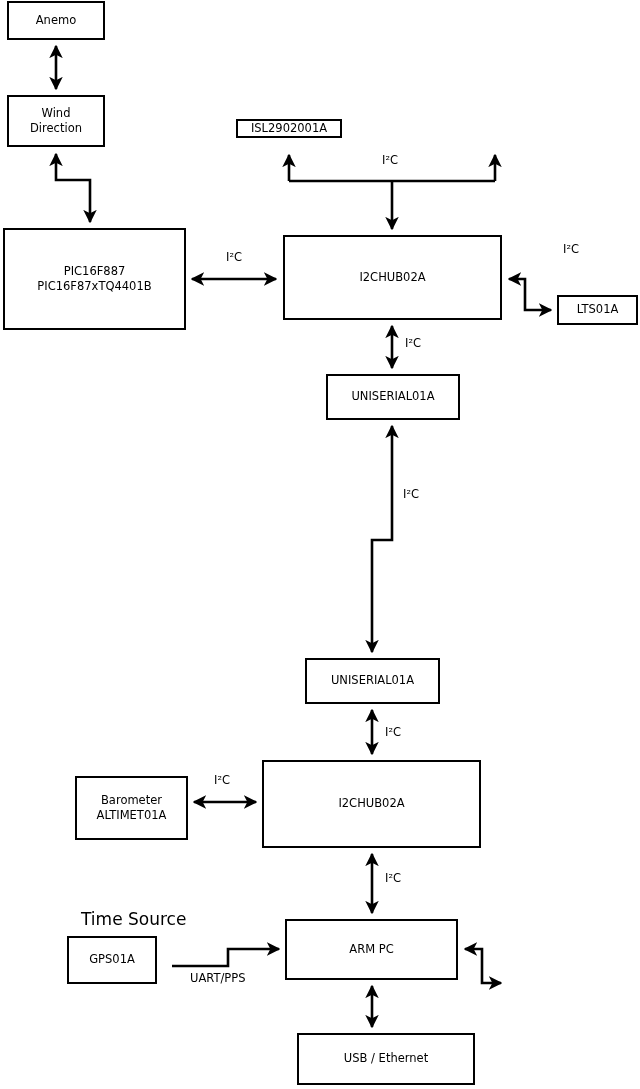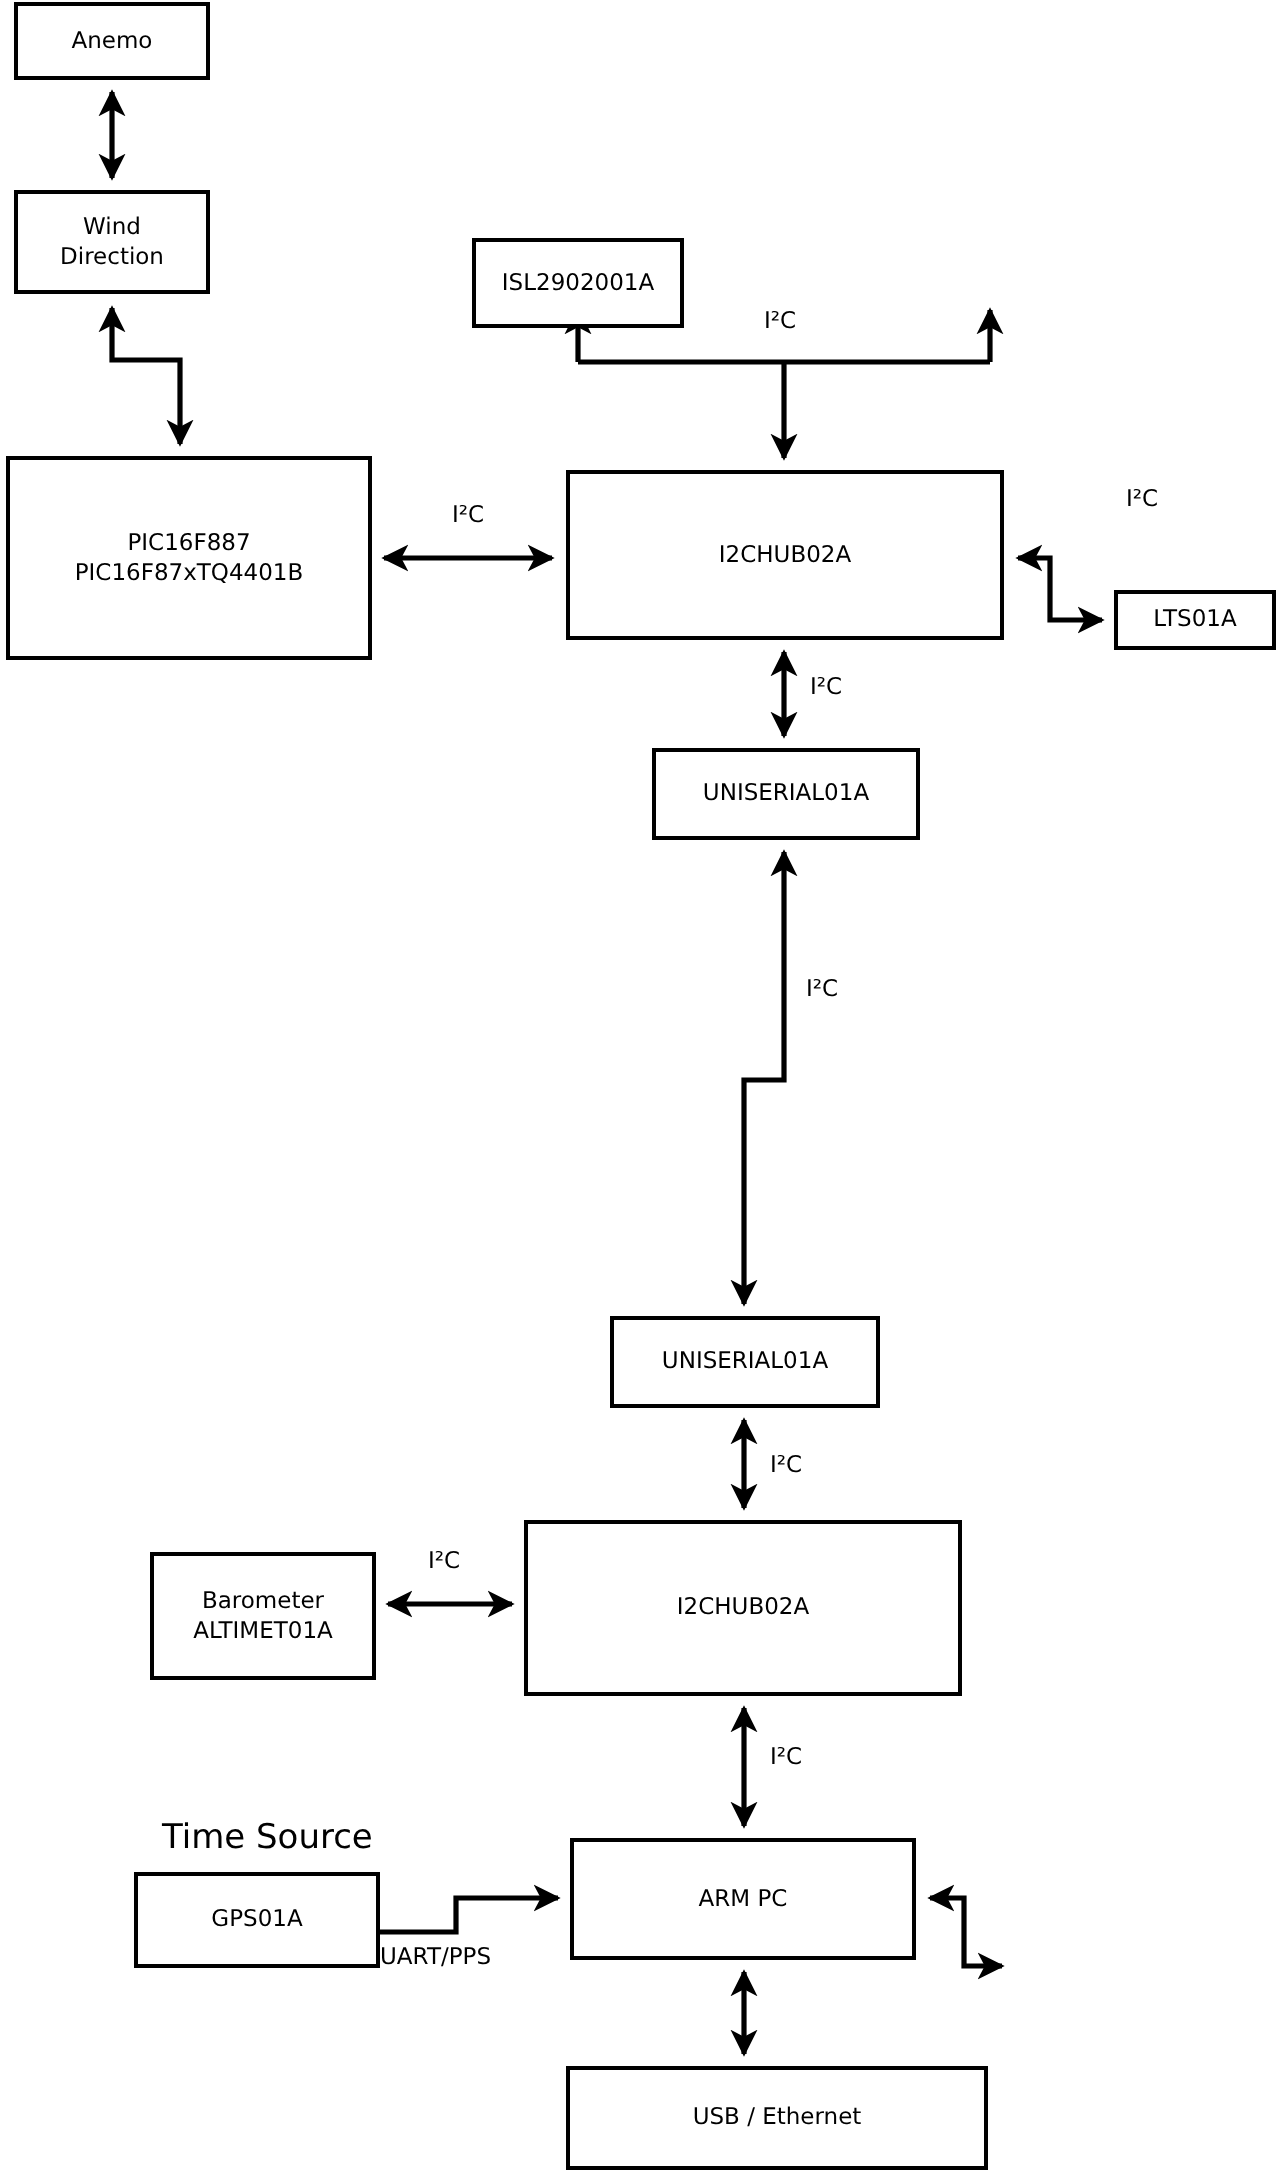--- a/index.html
+++ b/index.html
@@ -107,21 +107,21 @@
   <div class="node" style="left:7px; top:95px; width:98px; height:52px;">
     <span>Wind
 Direction</span>
   </div>
 
   <div class="node" style="left:3px; top:228px; width:183px; height:102px;">
     <span>PIC16F887
 PIC16F87xTQ4401B</span>
   </div>
 
-  <div class="node" style="left:236px; top:119px; width:106px; height:45px;">
+  <div class="node" style="left:236px; top:119px; width:106px; height:19px;">
     <span>ISL2902001A</span>
   </div>
 
 
   <div class="node" style="left:283px; top:235px; width:219px; height:85px;">
     <span>I2CHUB02A</span>
   </div>
 
   <div class="node" style="left:557px; top:295px; width:81px; height:30px;">
     <span>LTS01A</span>
@@ -141,26 +141,26 @@
 
   <div class="node" style="left:75px; top:776px; width:113px; height:64px;">
     <span>Barometer
 ALTIMET01A</span>
   </div>
 
   <div class="node" style="left:285px; top:919px; width:173px; height:61px;">
     <span>ARM PC</span>
   </div>
 
-  <div class="node" style="left:67px; top:936px; width:123px; height:48px;">
+  <div class="node" style="left:67px; top:936px; width:90px; height:48px;">
     <span>GPS01A</span>
   </div>
 
 
-  <div class="node" style="left:283px; top:1033px; width:211px; height:52px;">
+  <div class="node" style="left:297px; top:1033px; width:178px; height:52px;">
     <span>USB / Ethernet</span>
   </div>
 
   <div class="edge-label" style="left:382px; top:155px;">I²C</div>
 
   <div class="edge-label" style="left:226px; top:252px;">I²C</div>
 
   <div class="edge-label" style="left:563px; top:244px;">I²C</div>
 
   <div class="edge-label" style="left:405px; top:338px;">I²C</div>

